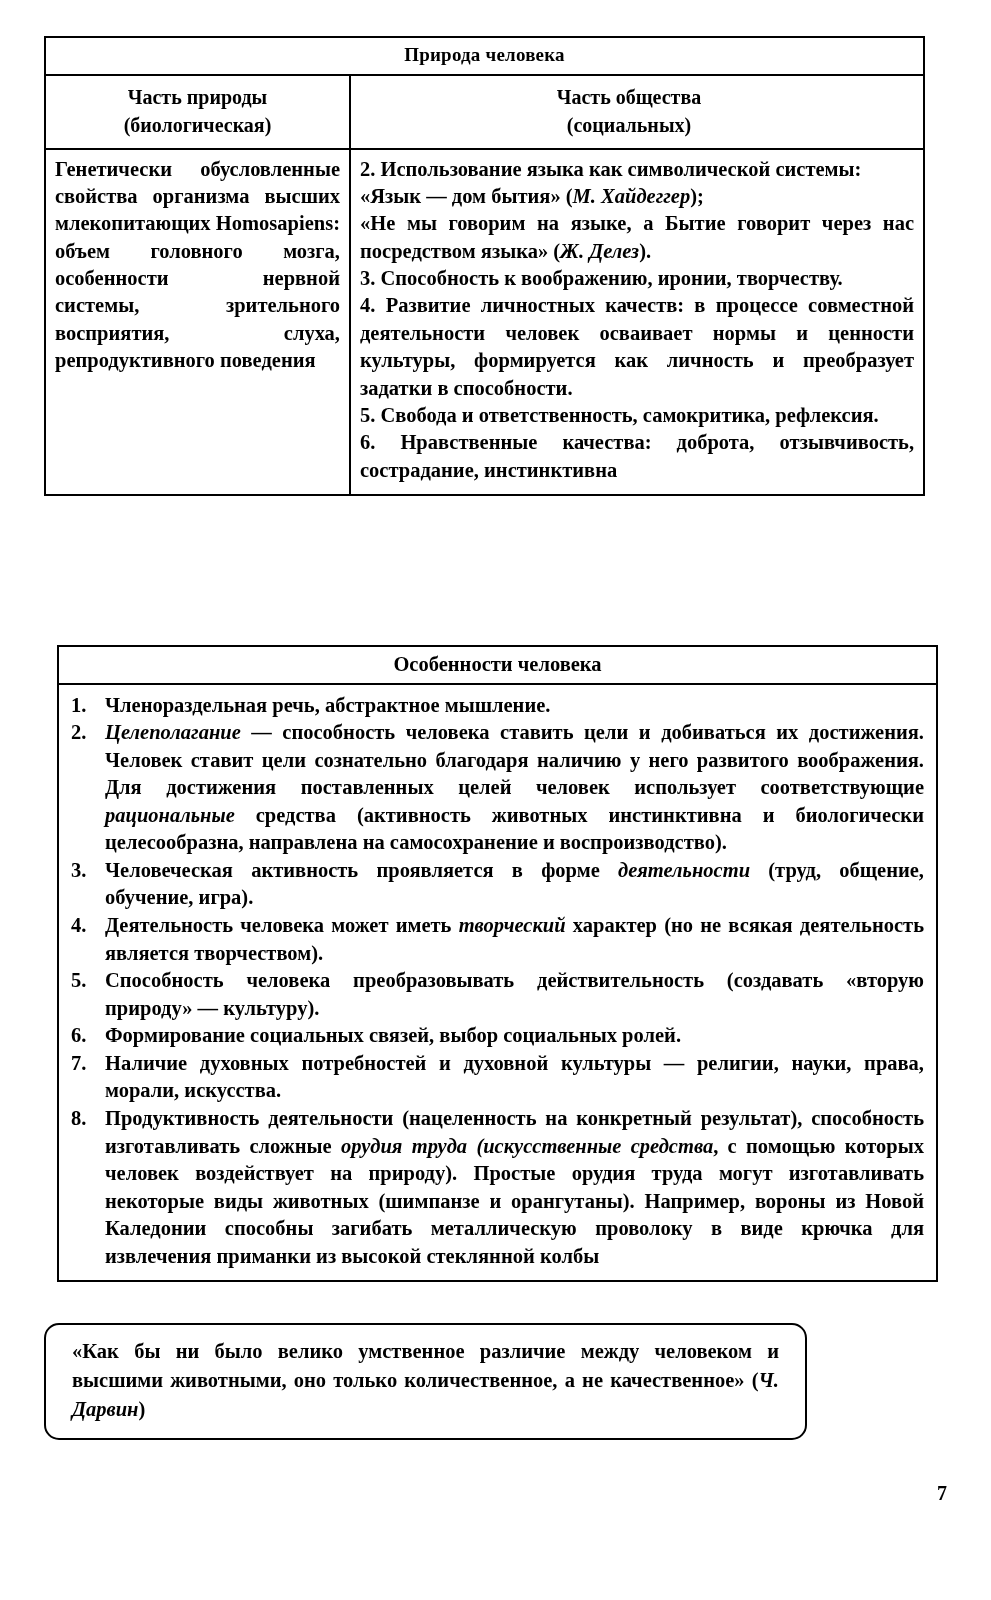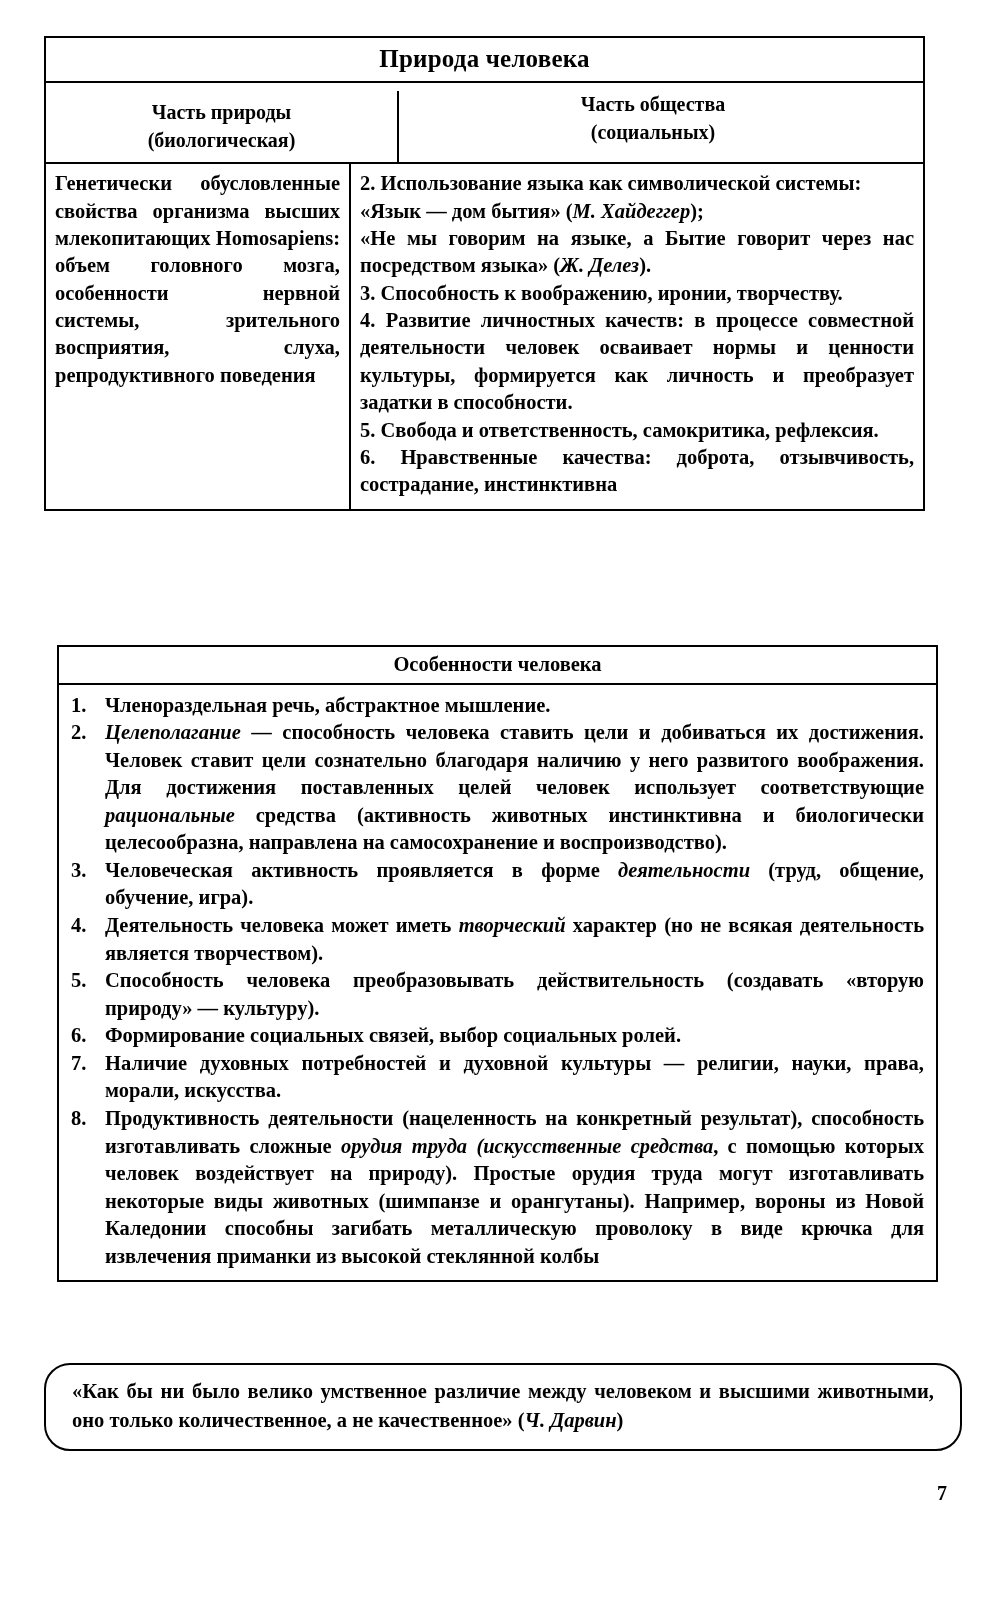--- a/index.html
+++ b/index.html
@@ -29,40 +29,39 @@
     left: 44px;
     top: 36px;
     width: 881px;
     border: 2.5px solid #000;
     box-sizing: border-box;
     background: #fff;
   }
   .t1-title {
     text-align: center;
     font-weight: bold;
-    font-size: 25px;
+    font-size: 19px;
     line-height: 1.1;
     padding: 7px 0 8px 0;
     border-bottom: 2.2px solid #000;
     letter-spacing: 0.2px;
   }
   .t1-headrow {
     display: flex;
     border-bottom: 2.2px solid #000;
   }
   .t1-head-left {
-    width: 353px;
+    width: 305px;
     box-sizing: border-box;
     border-right: 2.2px solid #000;
     text-align: center;
     font-weight: bold;
     font-size: 20px;
     line-height: 1.42;
     padding: 7px 4px 8px 4px;
-    margin-top: 8px;
   }
   .t1-head-right {
     flex: 1;
     box-sizing: border-box;
     text-align: center;
     font-weight: bold;
     font-size: 20px;
     line-height: 1.42;
     padding: 7px 20px 8px 4px;
   }
@@ -143,32 +142,31 @@
     width: 26px;
     text-align: left;
     font-weight: bold;
   }
 
   
   .quote-box {
     position: absolute;
     left: 44px;
     top: 1323px;
-    width: 918px;
+    width: 763px;
     box-sizing: border-box;
     border: 2.8px solid #000;
-    border-radius: 26px;
+    border-radius: 15px;
     padding: 12px 26px 14px 26px;
     font-size: 20.5px;
     font-weight: bold;
     line-height: 1.42;
     text-align: justify;
     text-align-last: left;
     background: #fff;
-    margin-top: 40px;
   }
 
   
   .page-number {
     position: absolute;
     right: 44px;
     top: 1482px;
     font-size: 20px;
     font-weight: bold;
   }

